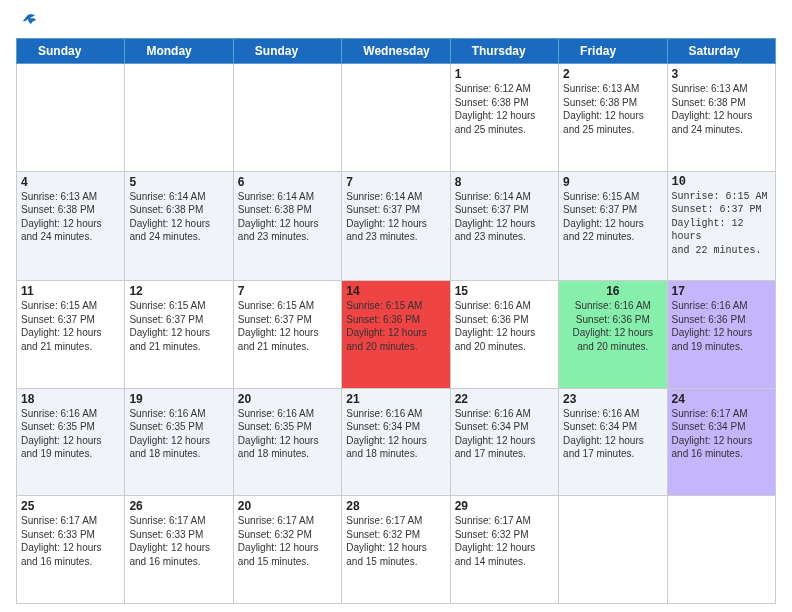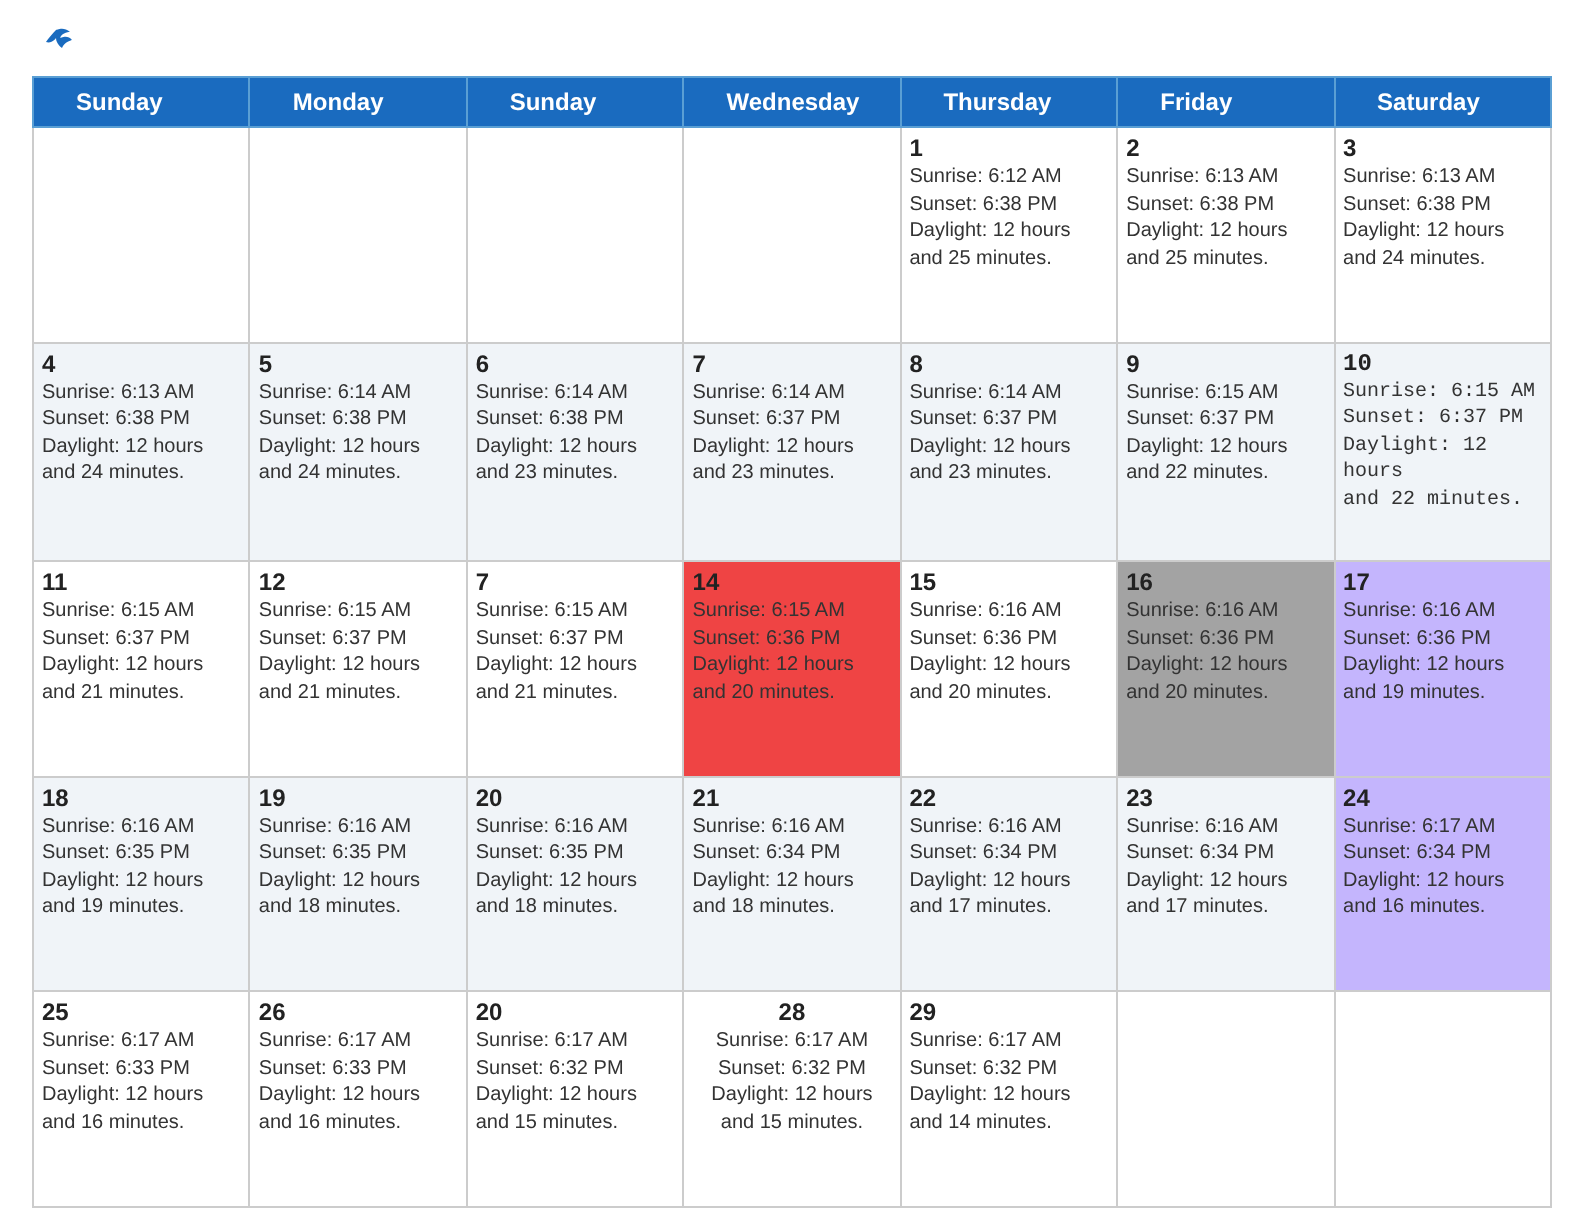--- a/index.html
+++ b/index.html
@@ -249,21 +249,21 @@
 Daylight: 12 hours
 and 20 minutes.</div>
           </td>
           <td style="background: rgb(255, 255, 255);">
             <span class="day-num">15</span>
             <div class="day-info" style="white-space: pre-line;">Sunrise: 6:16 AM
 Sunset: 6:36 PM
 Daylight: 12 hours
 and 20 minutes.</div>
           </td>
-          <td style="background: #a3a3a3;">
+          <td style="background: #86efac; text-align: center;">
             <span class="day-num">16</span>
             <div class="day-info" style="white-space: pre-line;">Sunrise: 6:16 AM
 Sunset: 6:36 PM
 Daylight: 12 hours
 and 20 minutes.</div>
           </td>
           <td style="background: #c4b5fd;">
             <span class="day-num">17</span>
             <div class="day-info" style="white-space: pre-line;">Sunrise: 6:16 AM
 Sunset: 6:36 PM
@@ -337,21 +337,21 @@
 Daylight: 12 hours
 and 16 minutes.</div>
           </td>
           <td style="background: rgb(255, 255, 255);">
             <span class="day-num">20</span>
             <div class="day-info" style="white-space: pre-line;">Sunrise: 6:17 AM
 Sunset: 6:32 PM
 Daylight: 12 hours
 and 15 minutes.</div>
           </td>
-          <td style="background: rgb(255, 255, 255); text-align: center;">
+          <td style="background: rgb(255, 255, 255);">
             <span class="day-num">28</span>
             <div class="day-info" style="white-space: pre-line;">Sunrise: 6:17 AM
 Sunset: 6:32 PM
 Daylight: 12 hours
 and 15 minutes.</div>
           </td>
           <td style="background: rgb(255, 255, 255);">
             <span class="day-num">29</span>
             <div class="day-info" style="white-space: pre-line;">Sunrise: 6:17 AM
 Sunset: 6:32 PM

